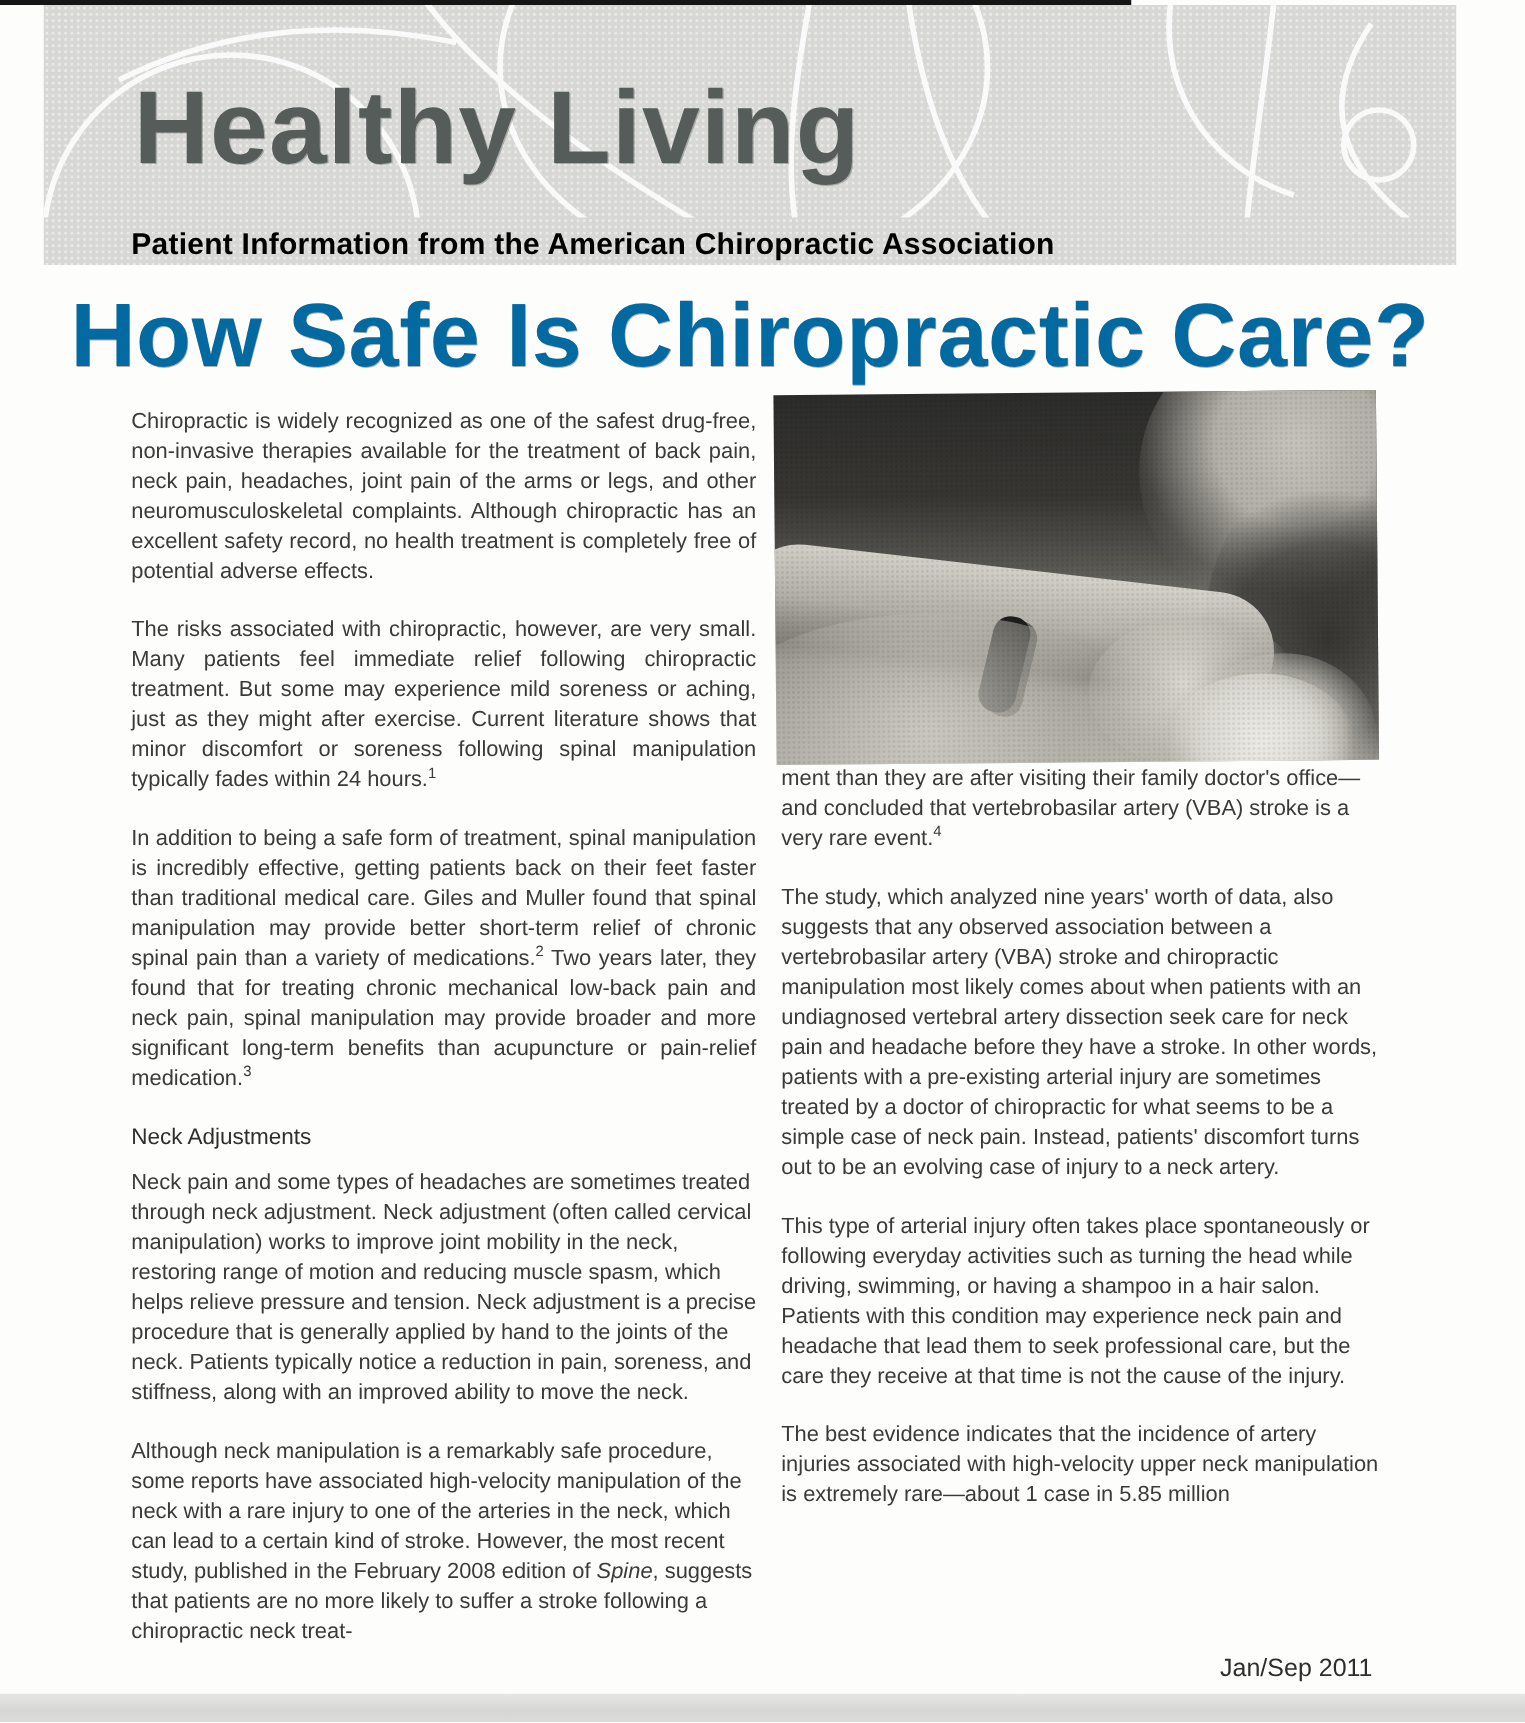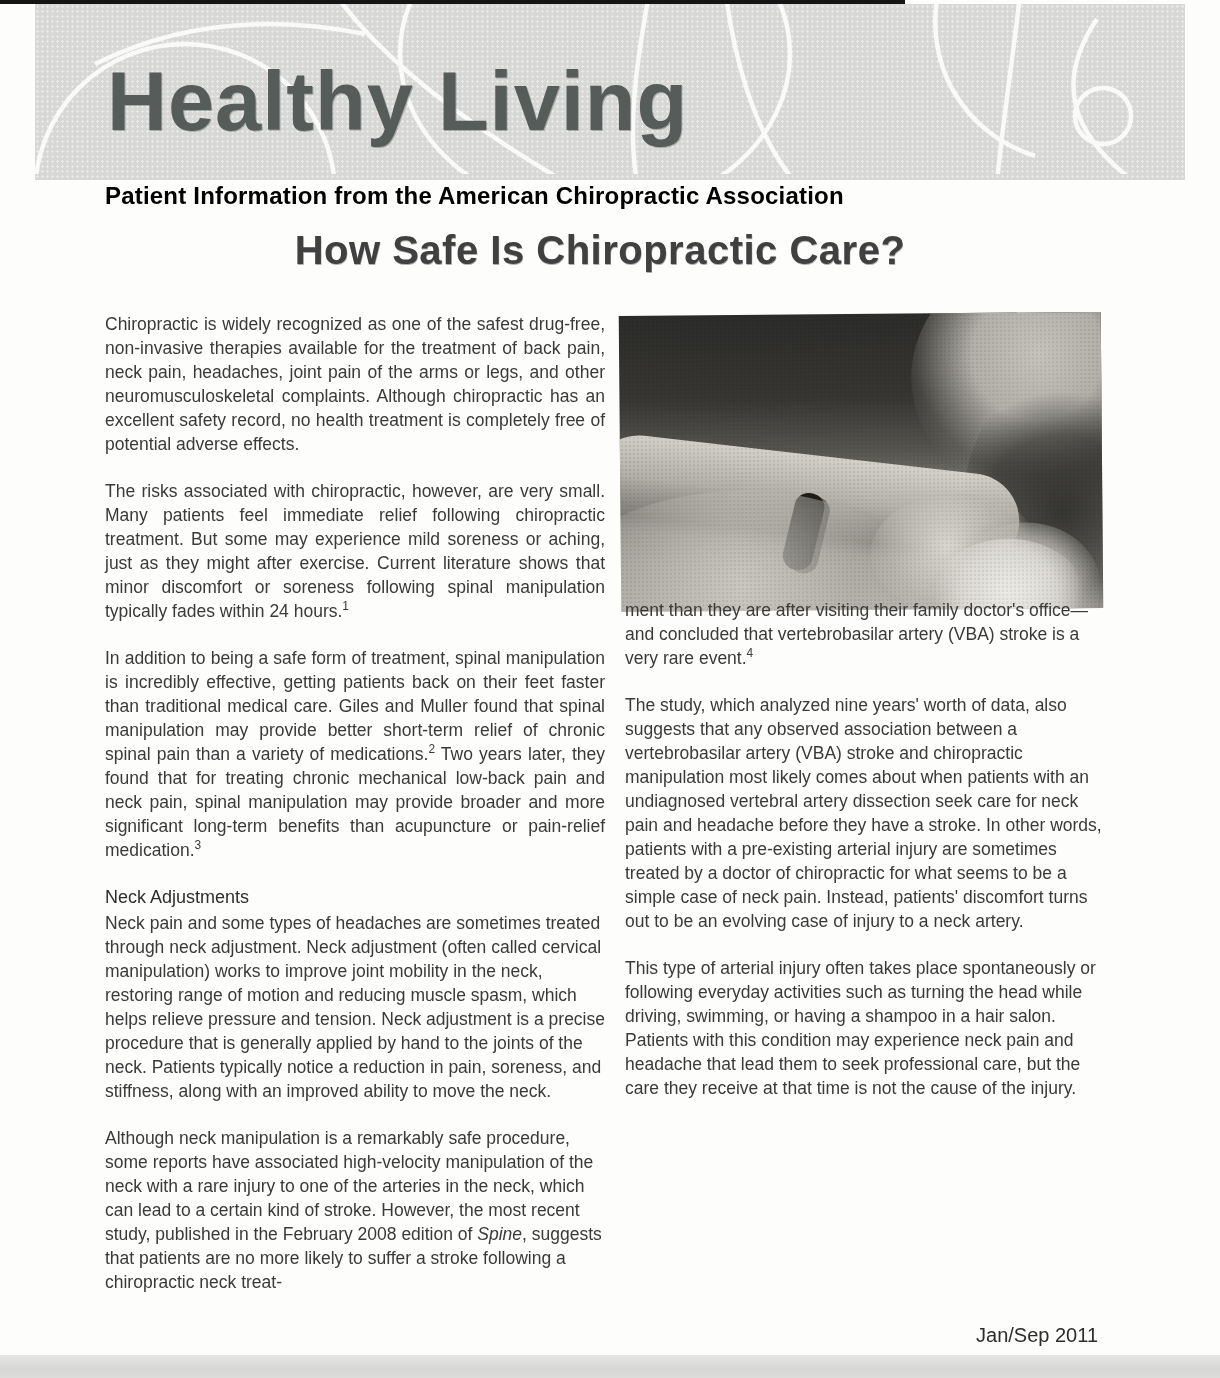--- a/index.html
+++ b/index.html
@@ -15,56 +15,55 @@
   .scan-top-bar{
     position:absolute;left:0;top:0;width:905px;height:4px;
     background:#151515;
   }
   .bottom-strip{
     position:absolute;left:0;bottom:0;width:1220px;height:23px;
     background:linear-gradient(to bottom,#e6e6e5 0%,#d6d6d5 60%,#dcdcdb 100%);
   }
   
   .banner{
-    position:absolute;left:35px;top:4px;width:1130px;height:176px;
+    position:absolute;left:35px;top:4px;width:1130px;height:208px;
     background-color:#d7d7d6;
     background-image:radial-gradient(rgba(255,255,255,0.45) 1px, transparent 1.3px);
     background-size:5px 5px;
     overflow:hidden;
-    padding-left:20px;
   }
   .banner svg{position:absolute;left:0;top:0;}
   .masthead-title{
     position:absolute;left:72px;top:56px;
     font-size:83px;font-weight:700;line-height:1;
     color:#565c5a;letter-spacing:1px;
     text-shadow:1px 1px 0 rgba(70,75,73,0.35);
     white-space:nowrap;
   }
   .tagline{
     position:absolute;left:105px;top:182px;width:900px;
     font-size:24px;font-weight:700;color:#000000;
     letter-spacing:0.2px;
   }
   .article-title{
     position:absolute;left:0;top:228px;width:1200px;
     text-align:center;
-    font-size:40px;font-weight:700;color:#404040;
+    font-size:72px;font-weight:700;color:#0369a1;
     letter-spacing:0.5px;
     text-shadow:0.5px 0.5px 0 rgba(60,60,60,0.4);
   }
   
   .col{
     position:absolute;top:312px;
     font-size:17.5px;line-height:24px;
     color:#3a3a3a;
   }
   .col-left{left:105px;width:500px;}
   .col-right{left:625px;width:482px;}
-  .col p{margin:0 0 23px 0;}
+  .col p{margin:12px 0 23px 0;}
   .col p.just{text-align:justify;}
   .col h3{
     margin:6px 0 2px 0;
     font-size:18px;font-weight:400;color:#2e2e2e;
   }
   sup{font-size:68%;line-height:0;}
   
   .photo{
     position:absolute;left:620px;top:314px;width:482px;height:296px;
     background:linear-gradient(to bottom,#2c2c2a 0%,#373633 28%,#575550 46%,#8b8983 66%,#aaa7a1 85%,#b8b5ae 100%);
@@ -163,19 +162,20 @@
     <div class="ph-hand2"></div>
     <div class="ph-shoulder"></div>
     <div class="ph-gown"></div>
     <div class="ph-grain"></div>
   </div>
 
   <div class="col col-right" style="top:598px;">
     <p><span>ment than they are after visiting their family doctor's office—and concluded that vertebrobasilar artery (VBA) stroke is a very rare event.</span><sup>4</sup></p>
     <p><span>The study, which analyzed nine years' worth of data, also suggests that any observed association between a vertebrobasilar artery (VBA) stroke and chiropractic manipulation most likely comes about when patients with an undiagnosed vertebral artery dissection seek care for neck pain and headache before they have a stroke. In other words, patients with a pre-existing arterial injury are sometimes treated by a doctor of chiropractic for what seems to be a simple case of neck pain. Instead, patients' discomfort turns out to be an evolving case of injury to a neck artery.</span></p>
     <p><span>This type of arterial injury often takes place spontaneously or following everyday activities such as turning the head while driving, swimming, or having a shampoo in a hair salon. Patients with this condition may experience neck pain and headache that lead them to seek professional care, but the care they receive at that time is not the cause of the injury.</span></p>
+    <p><span>The best evidence indicates that the incidence of artery injuries associated with high-velocity upper neck manipulation is extremely rare—about 1 case in 5.85 million</span></p>
   </div>
 
   <div class="footer-date">Jan/Sep 2011</div>
 
   <div class="bottom-strip"></div>
 
 </div>
 
 </body></html>

